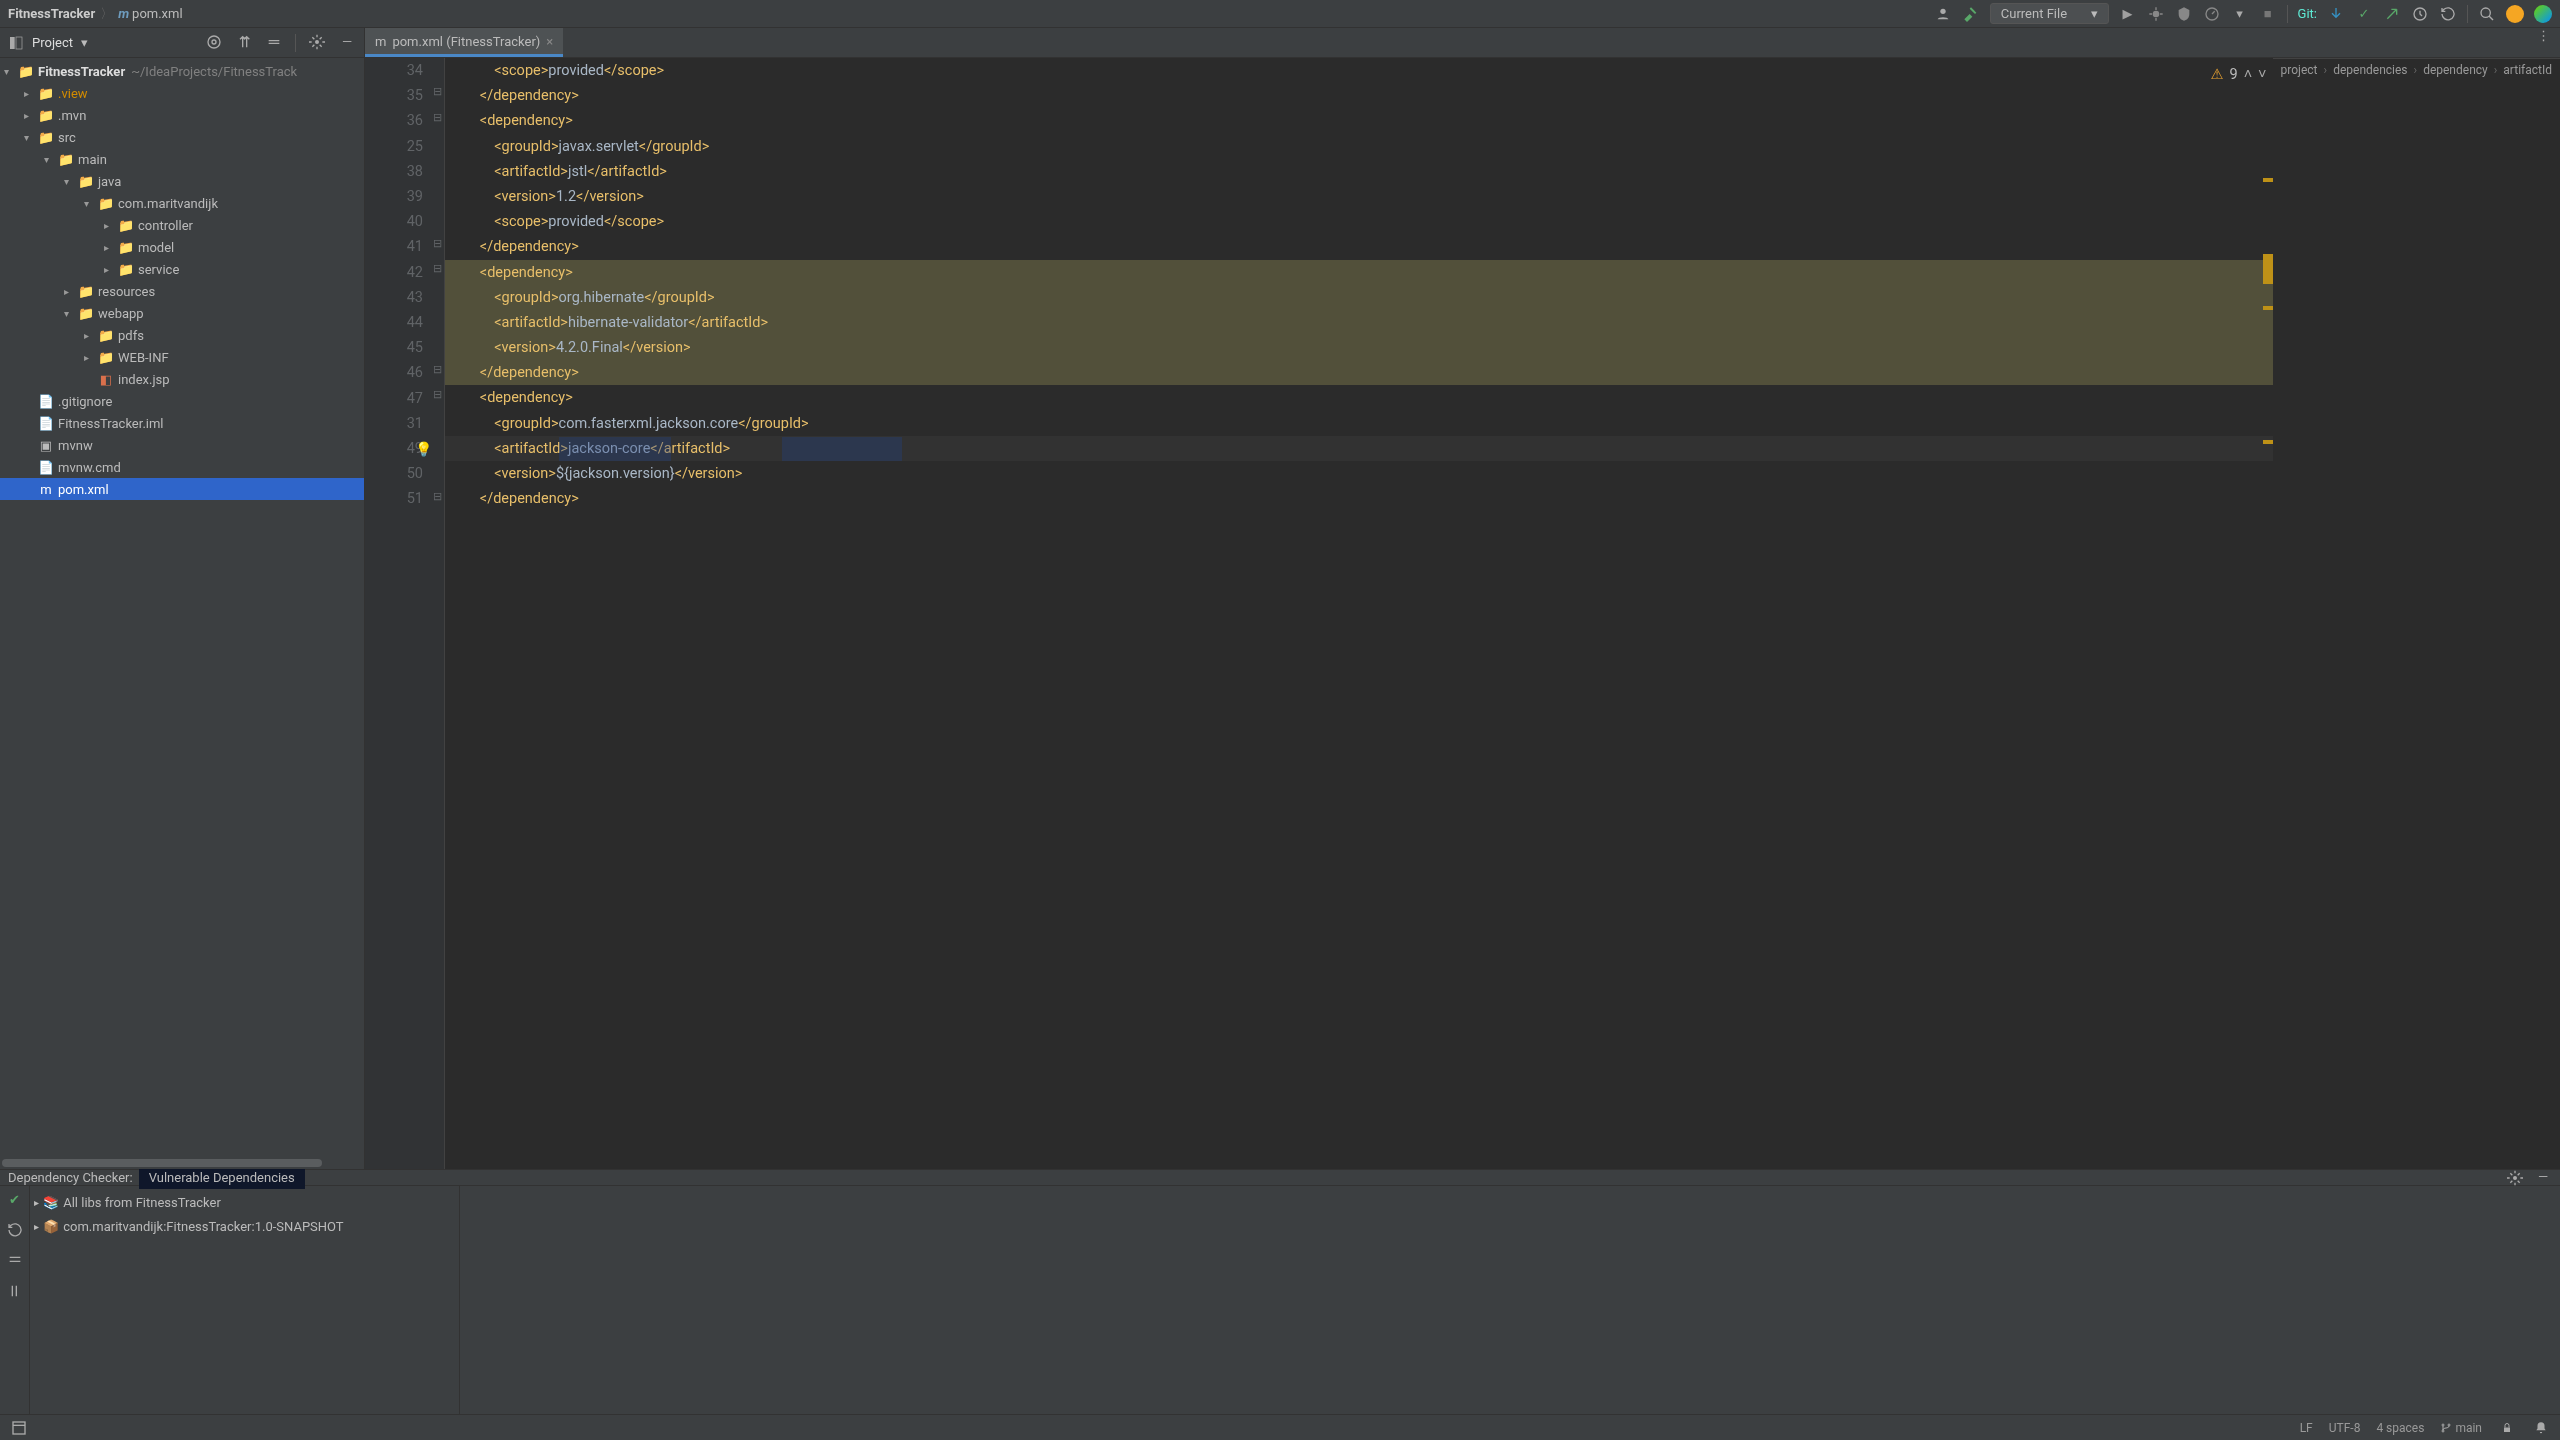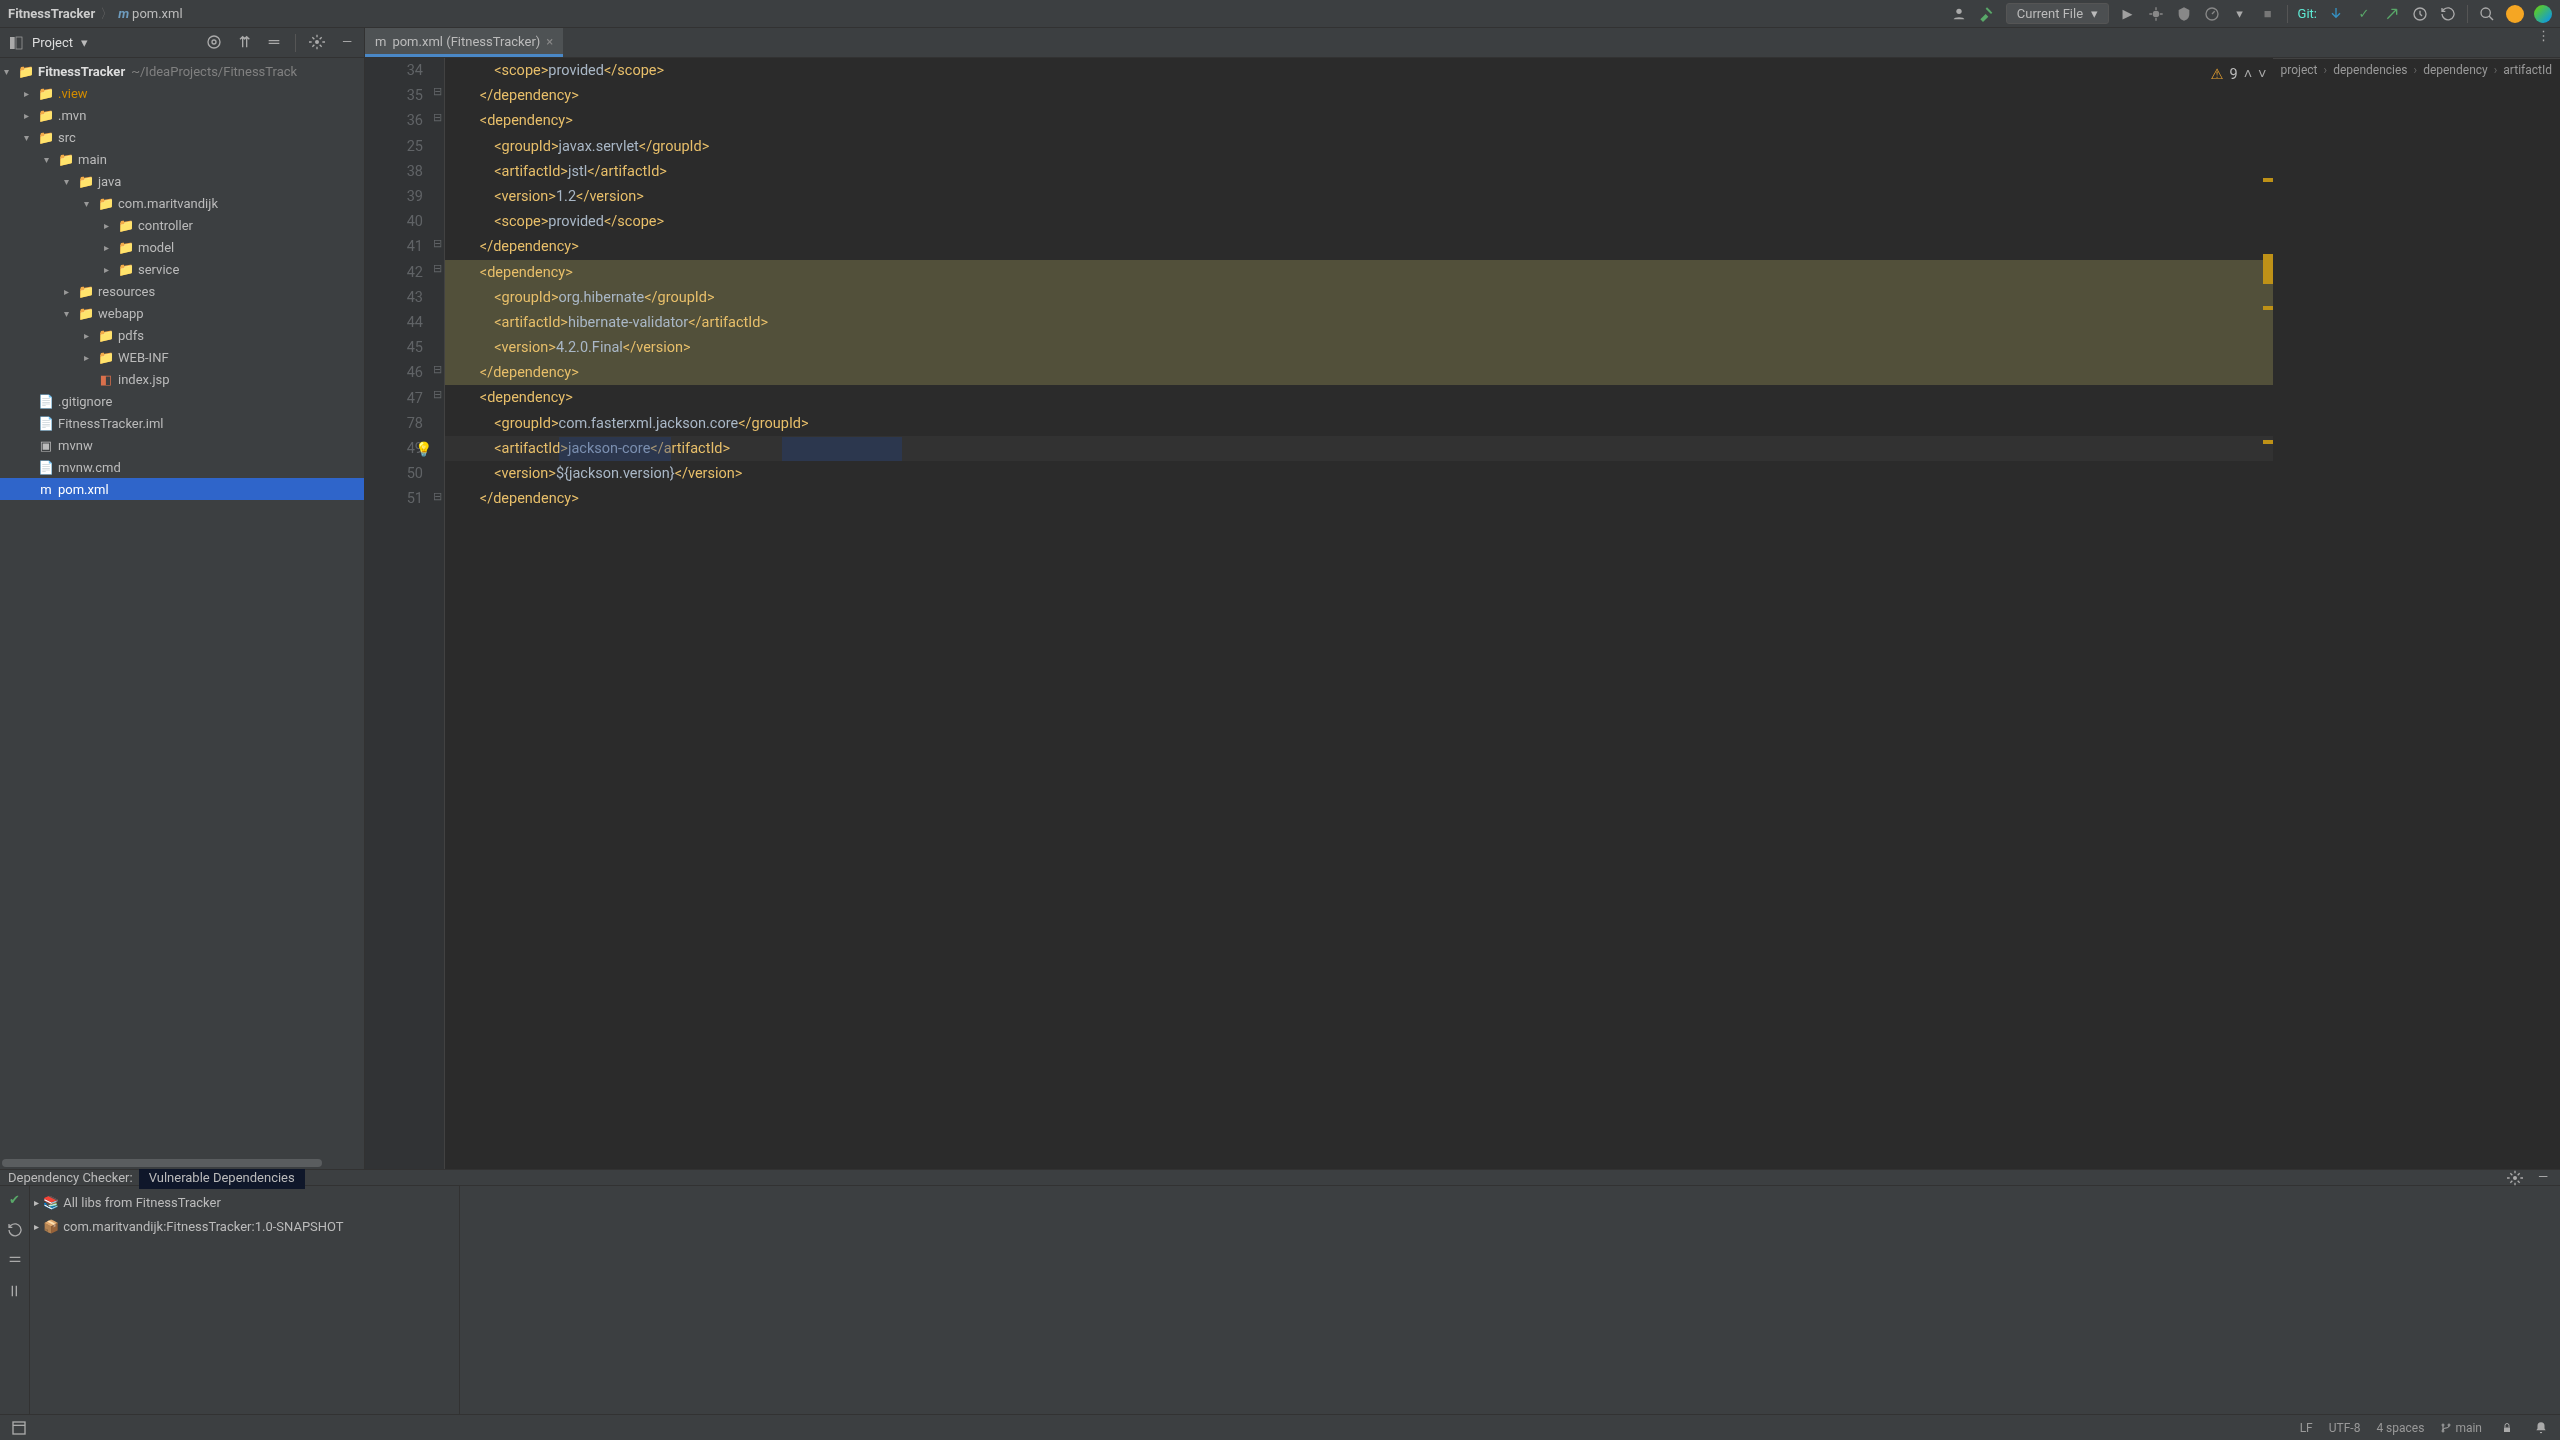--- a/index.html
+++ b/index.html
@@ -32,21 +32,21 @@
     .top-bar .sep { margin: 0 5px; color: #666; }
     .top-bar .file-icon { color: #6e9cbe; margin-right: 3px; font-weight: 700; font-style: italic; }
     .top-bar-right { margin-left: auto; display: flex; align-items: center; gap: 10px; }
     .dropdown {
       background: #4c4f51;
       border: 1px solid #555;
       padding: 2px 10px;
       border-radius: 3px;
       display: flex;
       align-items: center;
-      gap: 8px;
+      gap: 24px;
       cursor: pointer;
     }
     .icon-btn { color: #aaa; cursor: pointer; width: 18px; text-align: center; }
     .hammer { color: #59a869; }
     .git-label { color: #5eead4; }
     .git-pull { color: #3592c4; }
     .git-commit { color: #59a869; }
     .avatar { width: 18px; height: 18px; border-radius: 50%; background: #f5a623; }
     .avatar2 { width: 18px; height: 18px; border-radius: 50%; background: linear-gradient(135deg,#6dd400,#0091ff); }
     .toolbar-row {
@@ -530,21 +530,21 @@
           <div>38</div>
           <div>39</div>
           <div>40</div>
           <div>41</div>
           <div>42</div>
           <div>43</div>
           <div>44</div>
           <div>45</div>
           <div>46</div>
           <div>47</div>
-          <div>78</div>
+          <div>31</div>
           <div>49</div>
           <div>50</div>
           <div>51</div>
         </div>
       <div class="gutter-fold">
         <span class="fold-mark" style="top:27px;">⊟</span>
         <span class="fold-mark" style="top:53px;">⊟</span>
         <span class="fold-mark" style="top:179px;">⊟</span>
         <span class="fold-mark" style="top:204px;">⊟</span>
         <span class="fold-mark" style="top:305px;">⊟</span>

